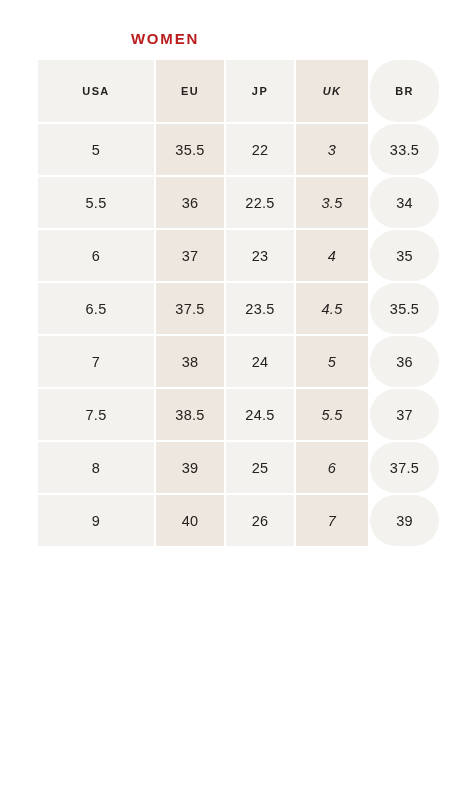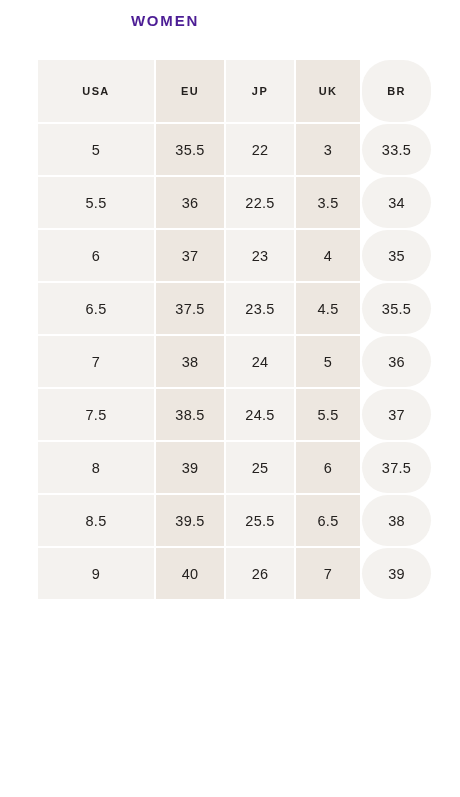--- a/index.html
+++ b/index.html
@@ -17,27 +17,27 @@
   .page {
     position: relative;
     width: 460px;
     height: 797px;
     background: #ffffff;
   }
 
   .chart-title {
     position: absolute;
     left: 0;
-    top: 12px;
+    top: 30px;
     width: 330px;
     text-align: center;
     font-size: 15px;
     font-weight: bold;
     letter-spacing: 1.8px;
-    color: #4c1d95;
+    color: #b91c1c;
     font-family: "Liberation Sans", sans-serif;
   }
 
   .size-table {
     position: absolute;
     left: 36px;
     top: 58px;
     width: 389px;
     border-collapse: separate;
     border-spacing: 2px 2px;
@@ -73,21 +73,21 @@
     background: #f4f2ef;
   }
   .col-accent {
     background: #ede7e0;
   }
 
   
   .w-usa { width: 116px; }
   .w-eu  { width: 68px; }
   .w-jp  { width: 68px; }
-  .w-uk  { width: 64px; }
+  .w-uk  { width: 72px; font-style: italic; }
   .w-br  { width: 69px; border-radius: 28px; }
 </style>
 </head>
 <body>
 
 <div class="page">
 
   <div class="chart-title">WOMEN</div>
 
   <table class="size-table">
@@ -144,27 +144,20 @@
           <td class="col-light w-br">37</td>
         </tr>
         <tr>
           <td class="col-light w-usa">8</td>
           <td class="col-accent w-eu">39</td>
           <td class="col-light w-jp">25</td>
           <td class="col-accent w-uk">6</td>
           <td class="col-light w-br">37.5</td>
         </tr>
         <tr>
-          <td class="col-light w-usa">8.5</td>
-          <td class="col-accent w-eu">39.5</td>
-          <td class="col-light w-jp">25.5</td>
-          <td class="col-accent w-uk">6.5</td>
-          <td class="col-light w-br">38</td>
-        </tr>
-        <tr>
           <td class="col-light w-usa">9</td>
           <td class="col-accent w-eu">40</td>
           <td class="col-light w-jp">26</td>
           <td class="col-accent w-uk">7</td>
           <td class="col-light w-br">39</td>
         </tr>
       </tbody>
   </table>
 
 </div>

